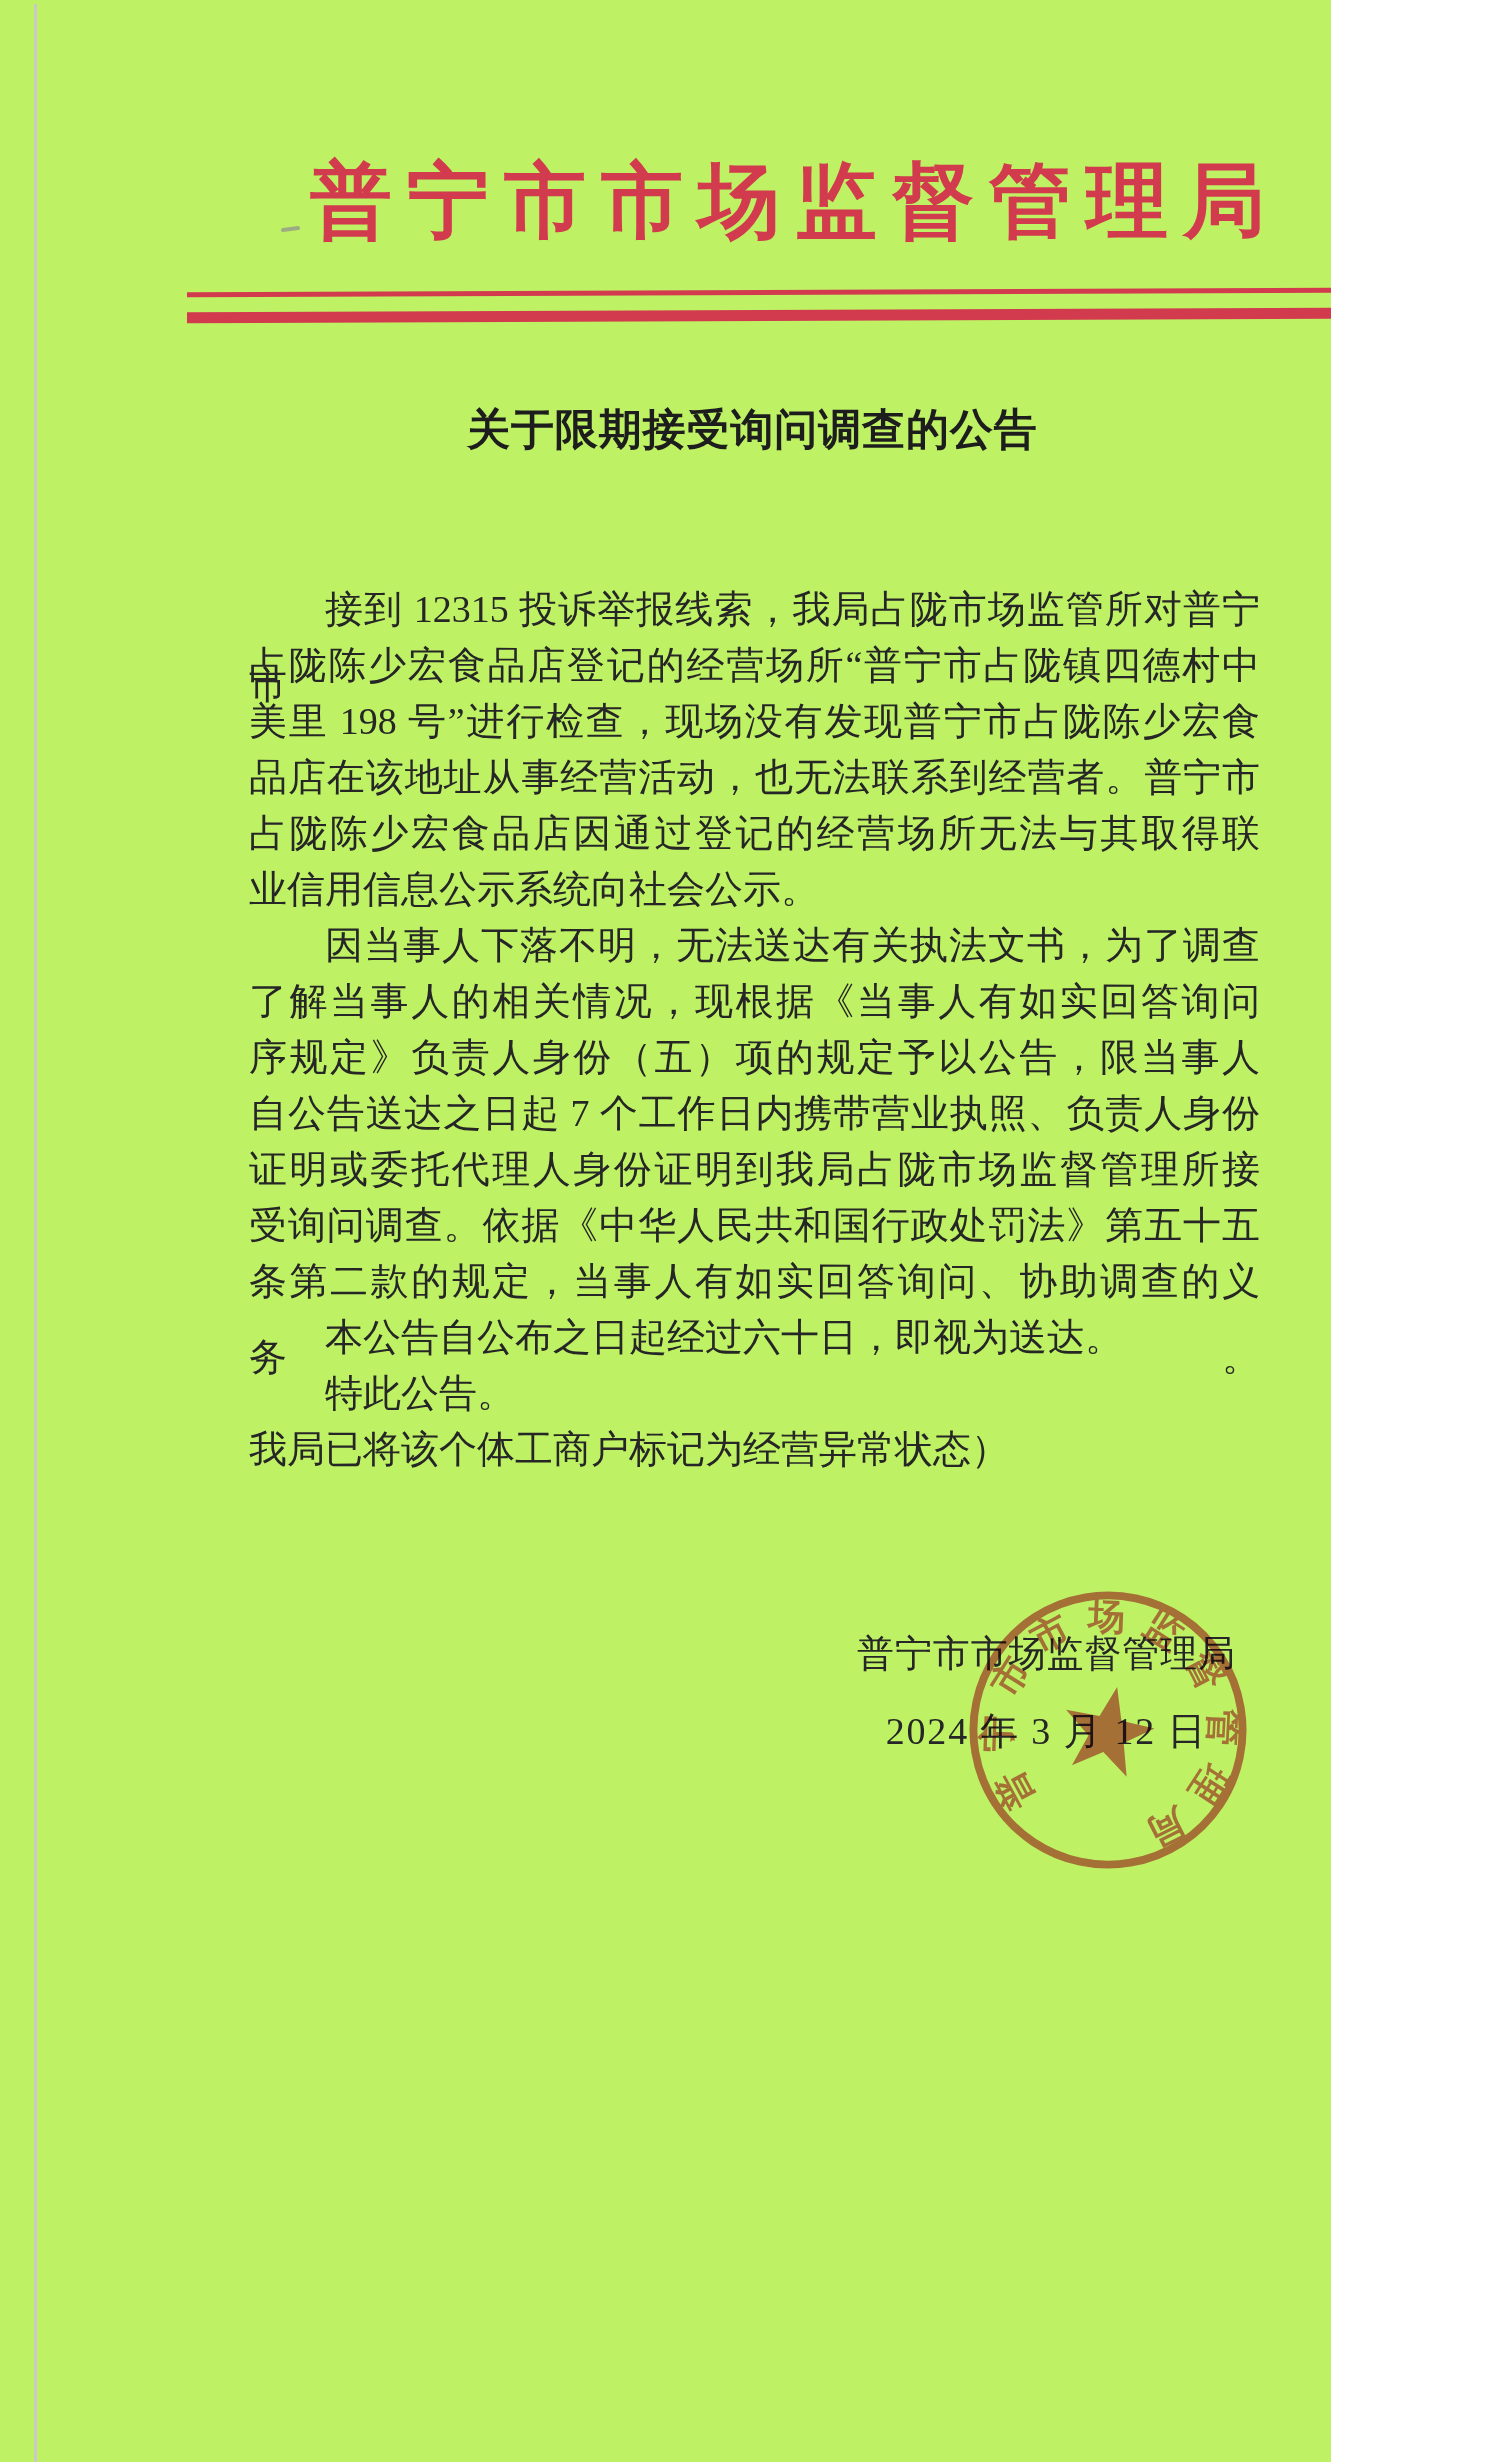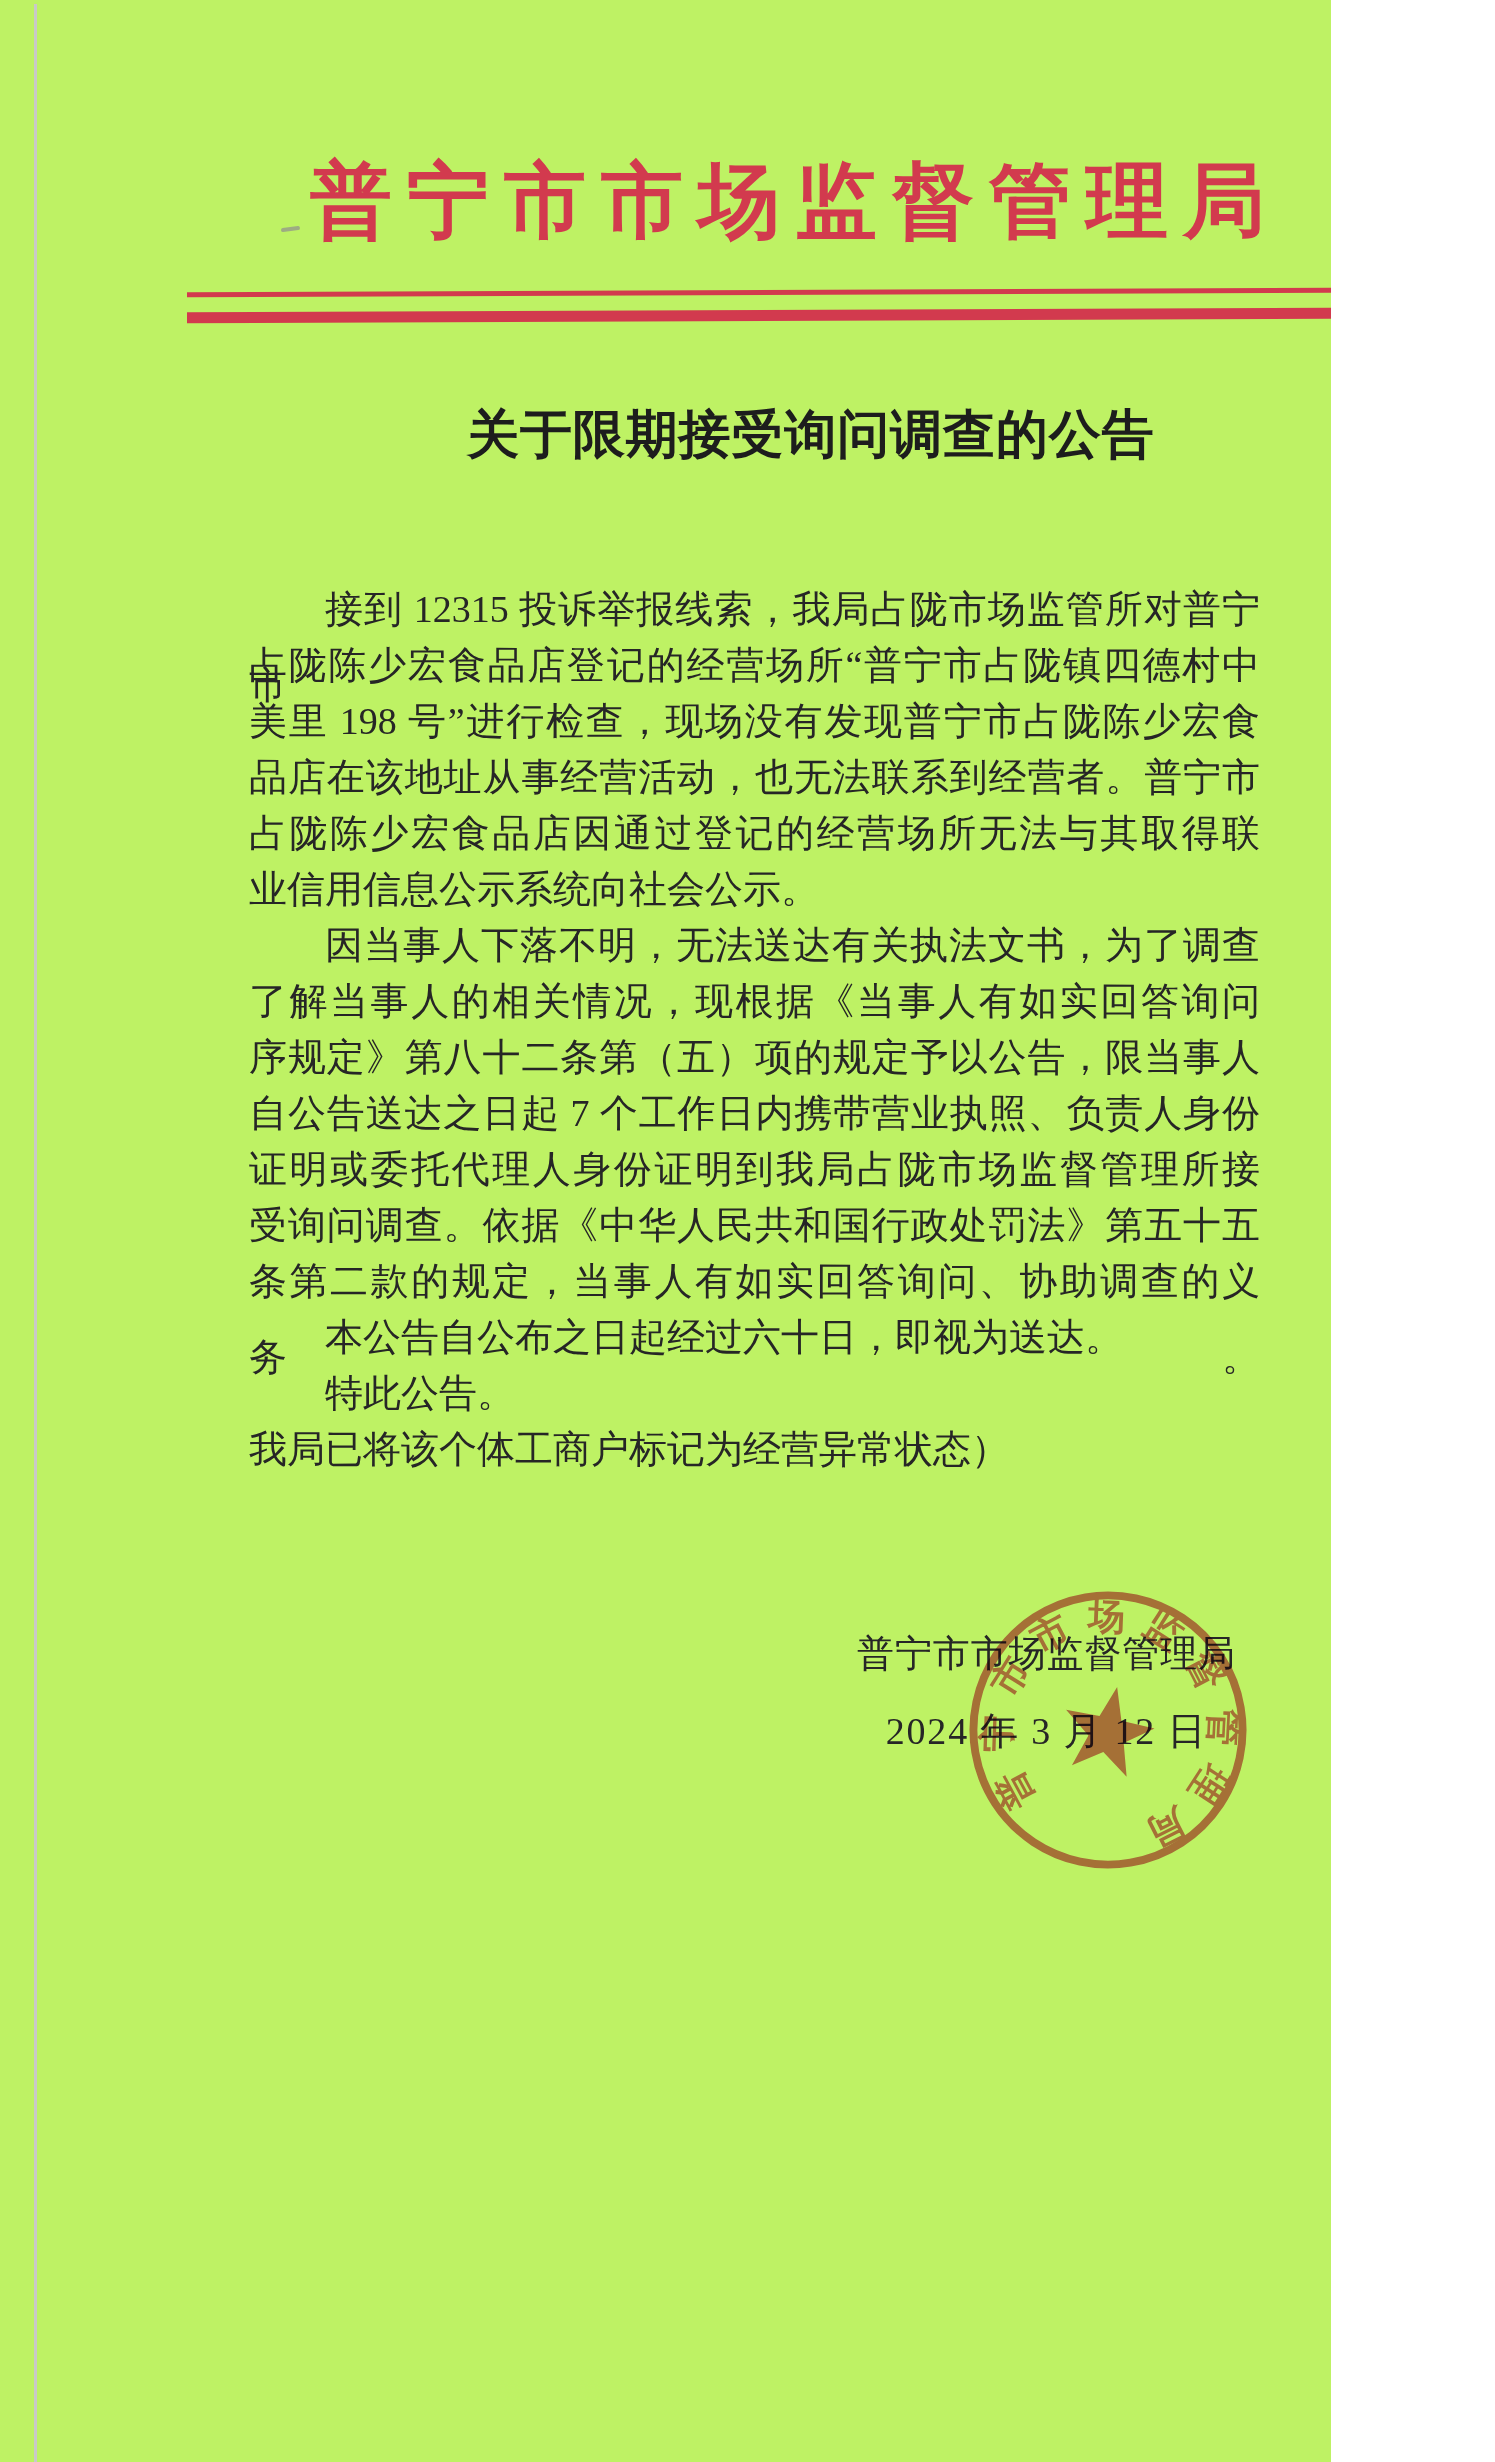--- a/index.html
+++ b/index.html
@@ -27,21 +27,21 @@
     position:absolute;left:310px;top:155px;width:1003px;
     font-size:82px;line-height:1.15;font-weight:700;
     color:#d23a4e;letter-spacing:15px;white-space:nowrap;
   }
   .rule{position:absolute;left:187px;width:1181px;background:#d23a4e;transform:rotate(-0.22deg);}
   .rule-thin{top:290px;height:5.3px;}
   .rule-thick{top:310px;height:11.4px;}
   
   .doc-title{
     position:absolute;left:467px;top:404px;
-    font-size:52px;line-height:1.2;font-weight:700;color:#1d1d1d;
+    font-size:43px;line-height:1.2;font-weight:700;color:#1d1d1d;
     letter-spacing:0.9px;white-space:nowrap;
   }
   
   .body-text{
     position:absolute;left:249px;top:571px;width:1011px;
     font-size:38px;color:#262626;
   }
   .body-text .ln{height:56px;line-height:76px;white-space:nowrap;}
   .body-text .ln.j{white-space:normal;text-align:justify;text-align-last:justify;}
   .body-text .ln.ind{padding-left:76px;}
@@ -81,21 +81,21 @@
 
   <div class="body-text">
     <div class="ln ind j">接到 12315 投诉举报线索，我局占陇市场监管所对普宁市</div>
     <div class="ln j">占陇陈少宏食品店登记的经营场所“普宁市占陇镇四德村中</div>
     <div class="ln j">美里 198 号”进行检查，现场没有发现普宁市占陇陈少宏食</div>
     <div class="ln j">品店在该地址从事经营活动，也无法联系到经营者。普宁市</div>
     <div class="ln j">占陇陈少宏食品店因通过登记的经营场所无法与其取得联</div>
     <div class="ln">业信用信息公示系统向社会公示。</div>
     <div class="ln ind j">因当事人下落不明，无法送达有关执法文书，为了调查</div>
     <div class="ln j">了解当事人的相关情况，现根据《当事人有如实回答询问</div>
-    <div class="ln j">序规定》第八十二条第（五）项的规定予以公告，限当事人</div>
+    <div class="ln j">序规定》负责人身份（五）项的规定予以公告，限当事人</div>
     <div class="ln j">自公告送达之日起 7 个工作日内携带营业执照、负责人身份</div>
     <div class="ln j">证明或委托代理人身份证明到我局占陇市场监督管理所接</div>
     <div class="ln j">受询问调查。依据《中华人民共和国行政处罚法》第五十五</div>
     <div class="ln j">条第二款的规定，当事人有如实回答询问、协助调查的义务。</div>
     <div class="ln ind">本公告自公布之日起经过六十日，即视为送达。</div>
     <div class="ln ind">特此公告。</div>
     <div class="ln">我局已将该个体工商户标记为经营异常状态）</div>
   </div>
 
   <div class="sign-block">

